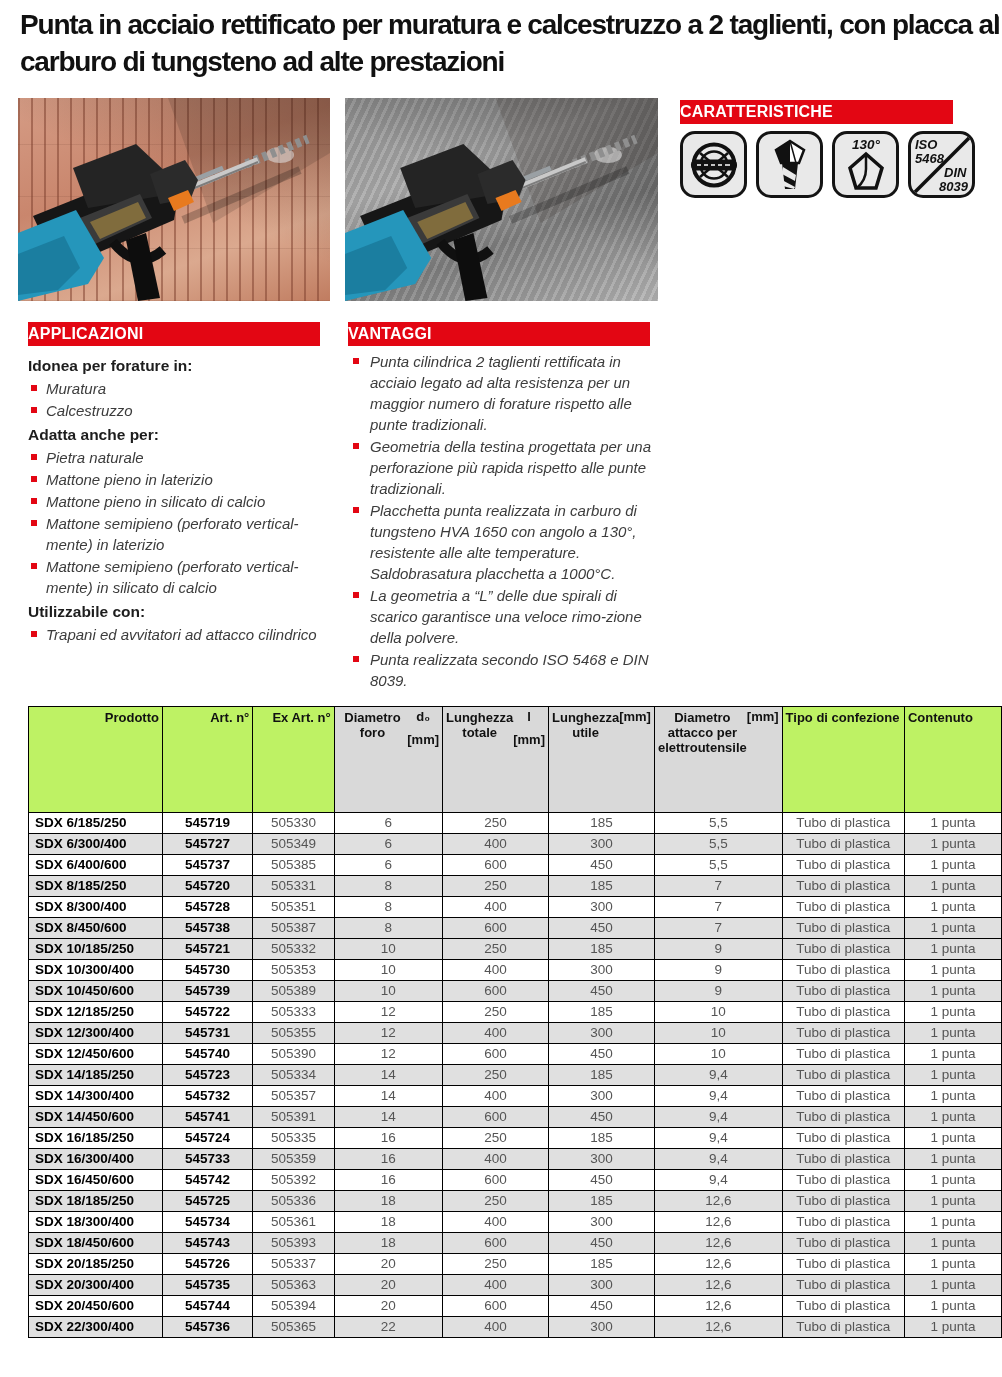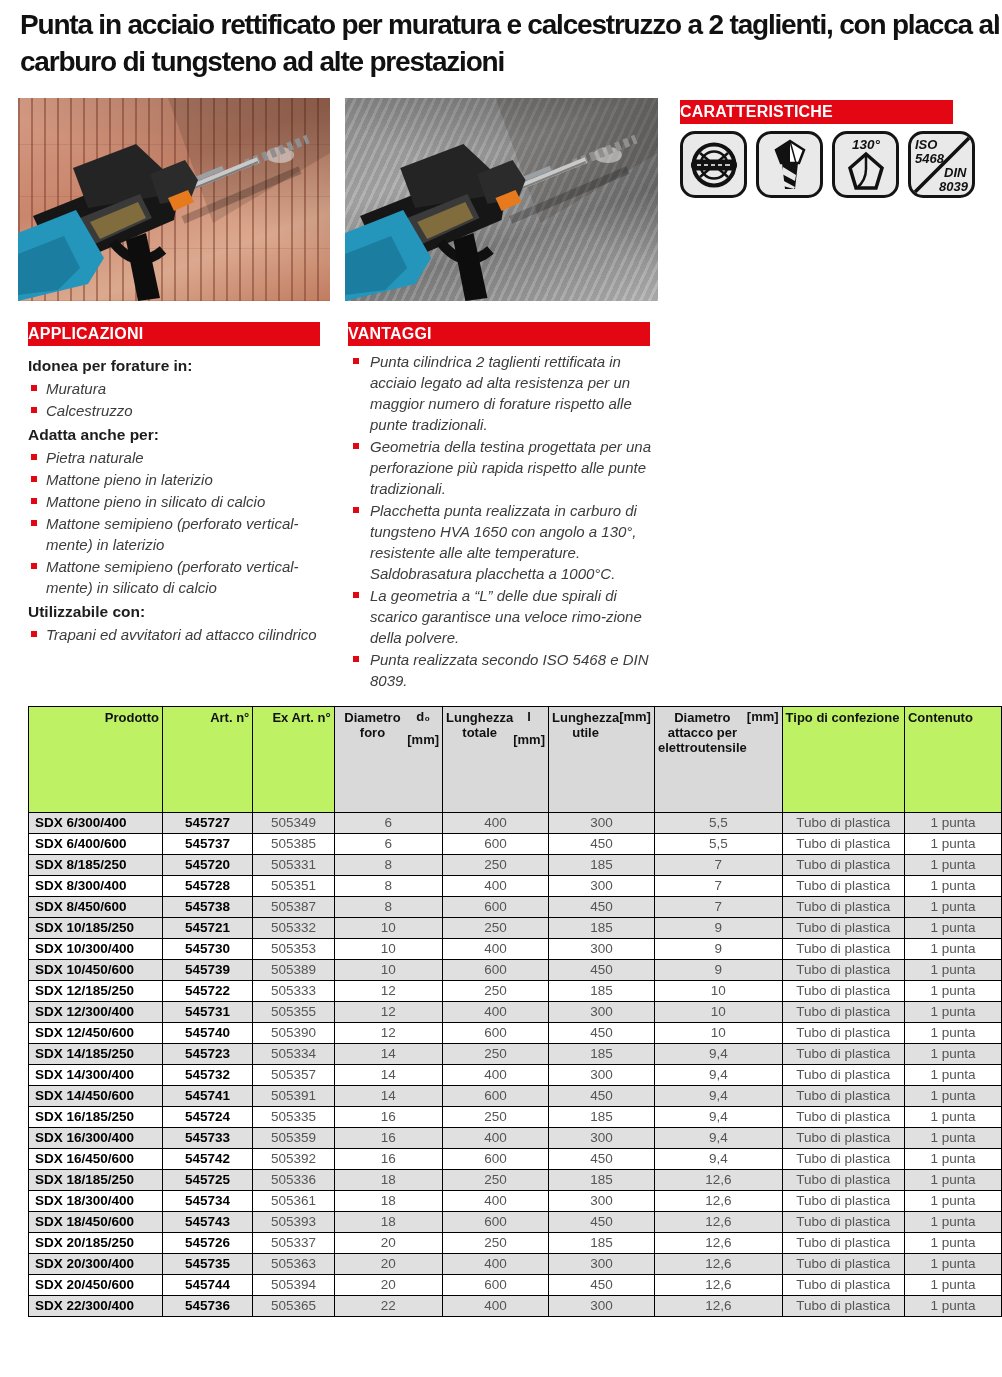--- a/index.html
+++ b/index.html
@@ -309,20 +309,31 @@
           </th>
           <th>
             <div class="h-wrap">
               <div class="h-top">Contenuto</div>
               <div class="h-bot"></div>
             </div>
           </th>
         </tr>
       </thead>
     <tbody id="table-body">
+        <tr>
+          <td class="c-left c-bold">SDX 6/185/250</td>
+          <td class="c-bold">545719</td>
+          <td class="c-gray">505330</td>
+          <td class="c-gray">6</td>
+          <td class="c-gray">250</td>
+          <td class="c-gray">185</td>
+          <td class="c-gray">5,5</td>
+          <td class="c-gray">Tubo di plastica</td>
+          <td class="c-gray">1 punta</td>
+        </tr>
         <tr class="shaded">
           <td class="c-left c-bold">SDX 6/300/400</td>
           <td class="c-bold">545727</td>
           <td class="c-gray">505349</td>
           <td class="c-gray">6</td>
           <td class="c-gray">400</td>
           <td class="c-gray">300</td>
           <td class="c-gray">5,5</td>
           <td class="c-gray">Tubo di plastica</td>
           <td class="c-gray">1 punta</td>

